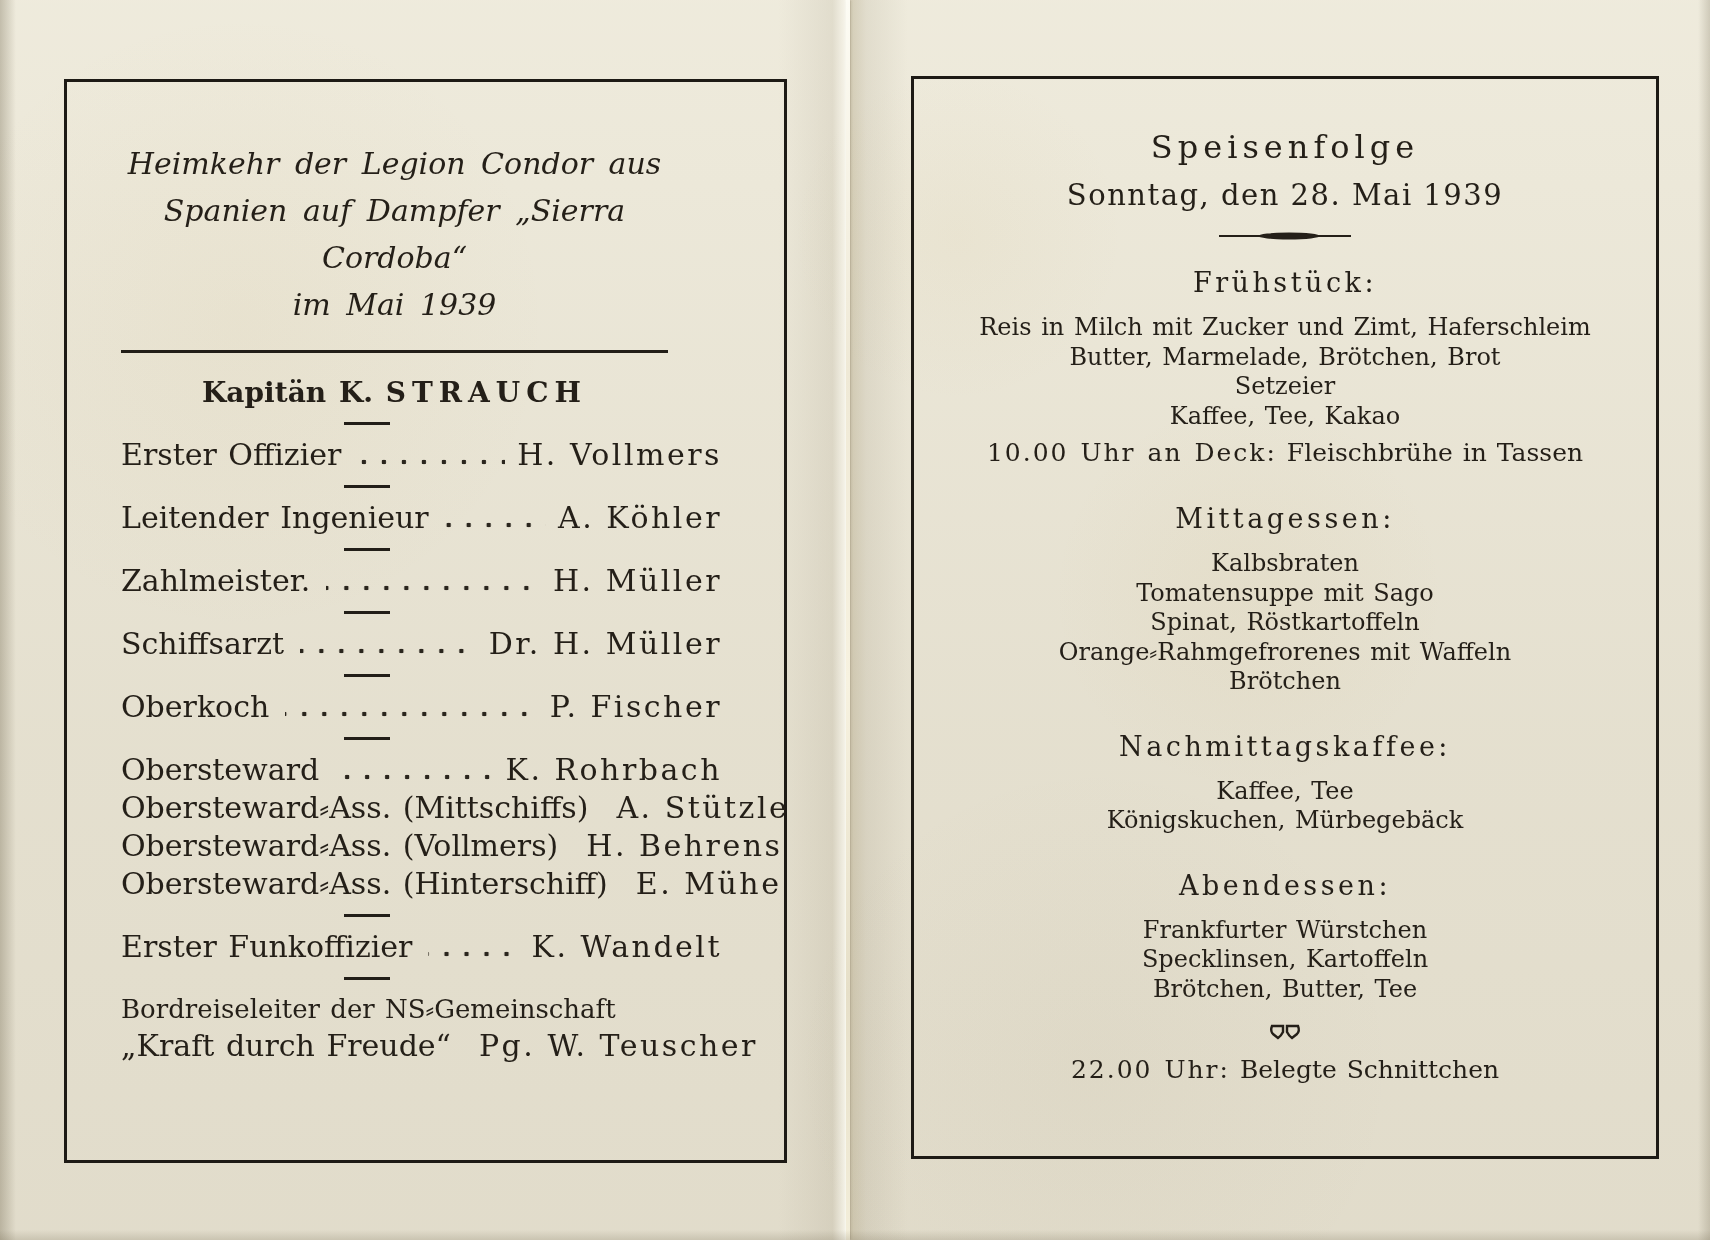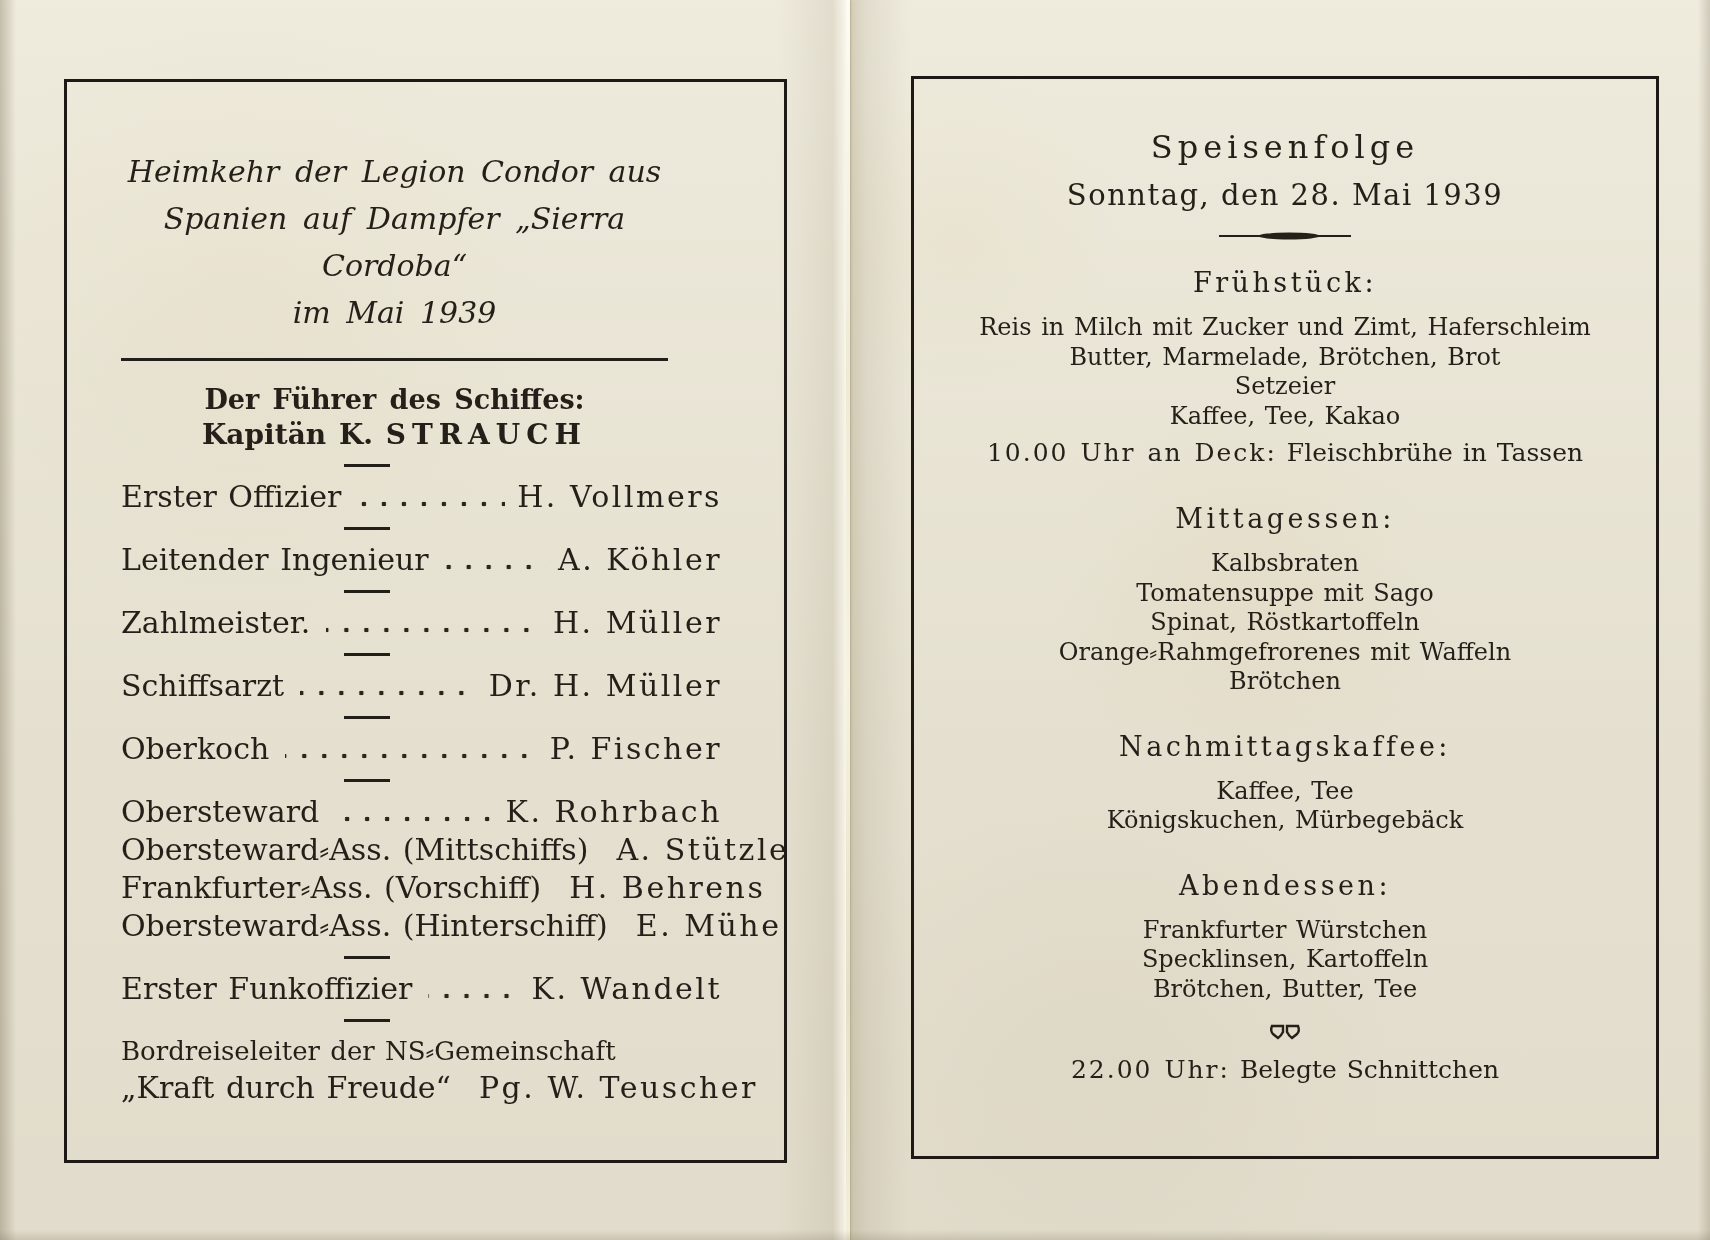--- a/index.html
+++ b/index.html
@@ -41,21 +41,21 @@
     background:linear-gradient(180deg,#fdfcf4, #efe9d6 30%, #f7f2e0 55%, #e6dfc8 80%, #f3eeda);
     box-shadow:1px 0 2px rgba(120,105,70,0.45), -1px 0 1px rgba(255,255,250,0.6);
   }
   
   .frame{position:absolute;border:3px solid #1d1a15;background:transparent;}
   .frame.left{left:64px;top:79px;width:717px;height:1078px;}
   .frame.right{left:911px;top:76px;width:742px;height:1077px;}
 
   
   .lp-content{position:absolute;inset:0;padding:38px 116px 0 54px;}
-  .voyage-header{margin-top:28px;text-align:center;font-style:italic;
+  .voyage-header{margin-top:20px;text-align:center;font-style:italic;
     font-size:30px;line-height:47px;word-spacing:6px;}
   .main-rule{height:3px;background:#221e18;margin:22px 0 0 0;}
   .commander{text-align:center;margin-top:22px;font-weight:bold;}
   .cmd1{font-size:27px;line-height:34px;word-spacing:4px;}
   .cmd2{font-size:28px;line-height:36px;word-spacing:3px;}
   .cmd2 .spaced{letter-spacing:6px;}
   .gdiv{width:46px;height:3px;background:#221e18;margin:11px auto 11px auto;
     transform:translateX(-28px);}
   .crew-row{display:flex;align-items:baseline;margin-right:-54px;
     font-size:30px;line-height:38px;}
@@ -98,21 +98,20 @@
 
     <div class="voyage-header">
       <div>Heimkehr der Legion Condor aus</div>
       <div>Spanien auf Dampfer „Sierra Cordoba“</div>
       <div>im Mai 1939</div>
     </div>
 
     <div class="main-rule"></div>
 
     <div class="commander">
-      <div class="cmd1">Der Führer des Schiffes:</div>
       <div class="cmd2">
         <span>Kapitän K.</span>
         <span class="spaced">STRAUCH</span>
       </div>
     </div>
 
     <div class="gdiv"></div>
 
     <div class="crew-row">
       <span class="role">Erster Offizier</span>
@@ -153,21 +152,21 @@
       <span class="role">Obersteward</span>
       <span class="leader"></span>
       <span class="name">K. Rohrbach</span>
     </div>
     <div class="crew-row">
       <span class="role">Obersteward⸗Ass. (Mittschiffs)</span>
       <span class="leader"></span>
       <span class="name">A. Stützle</span>
     </div>
     <div class="crew-row">
-      <span class="role">Frankfurter⸗Ass. (Vorschiff)</span>
+      <span class="role">Obersteward⸗Ass. (Vollmers)</span>
       <span class="leader"></span>
       <span class="name">H. Behrens</span>
     </div>
     <div class="crew-row">
       <span class="role">Obersteward⸗Ass. (Hinterschiff)</span>
       <span class="leader"></span>
       <span class="name">E. Mühe</span>
     </div>
     <div class="gdiv"></div>
 

